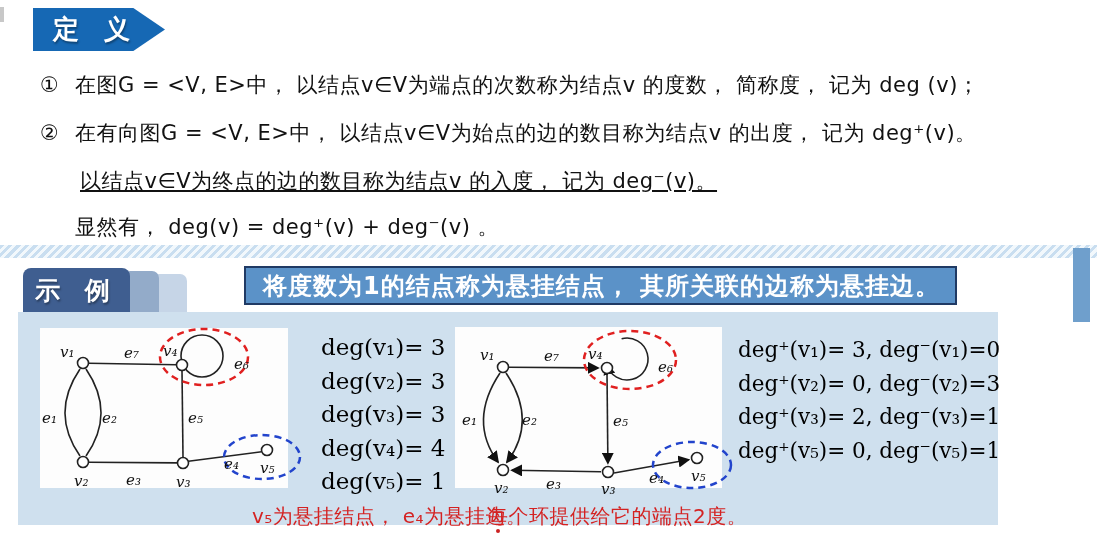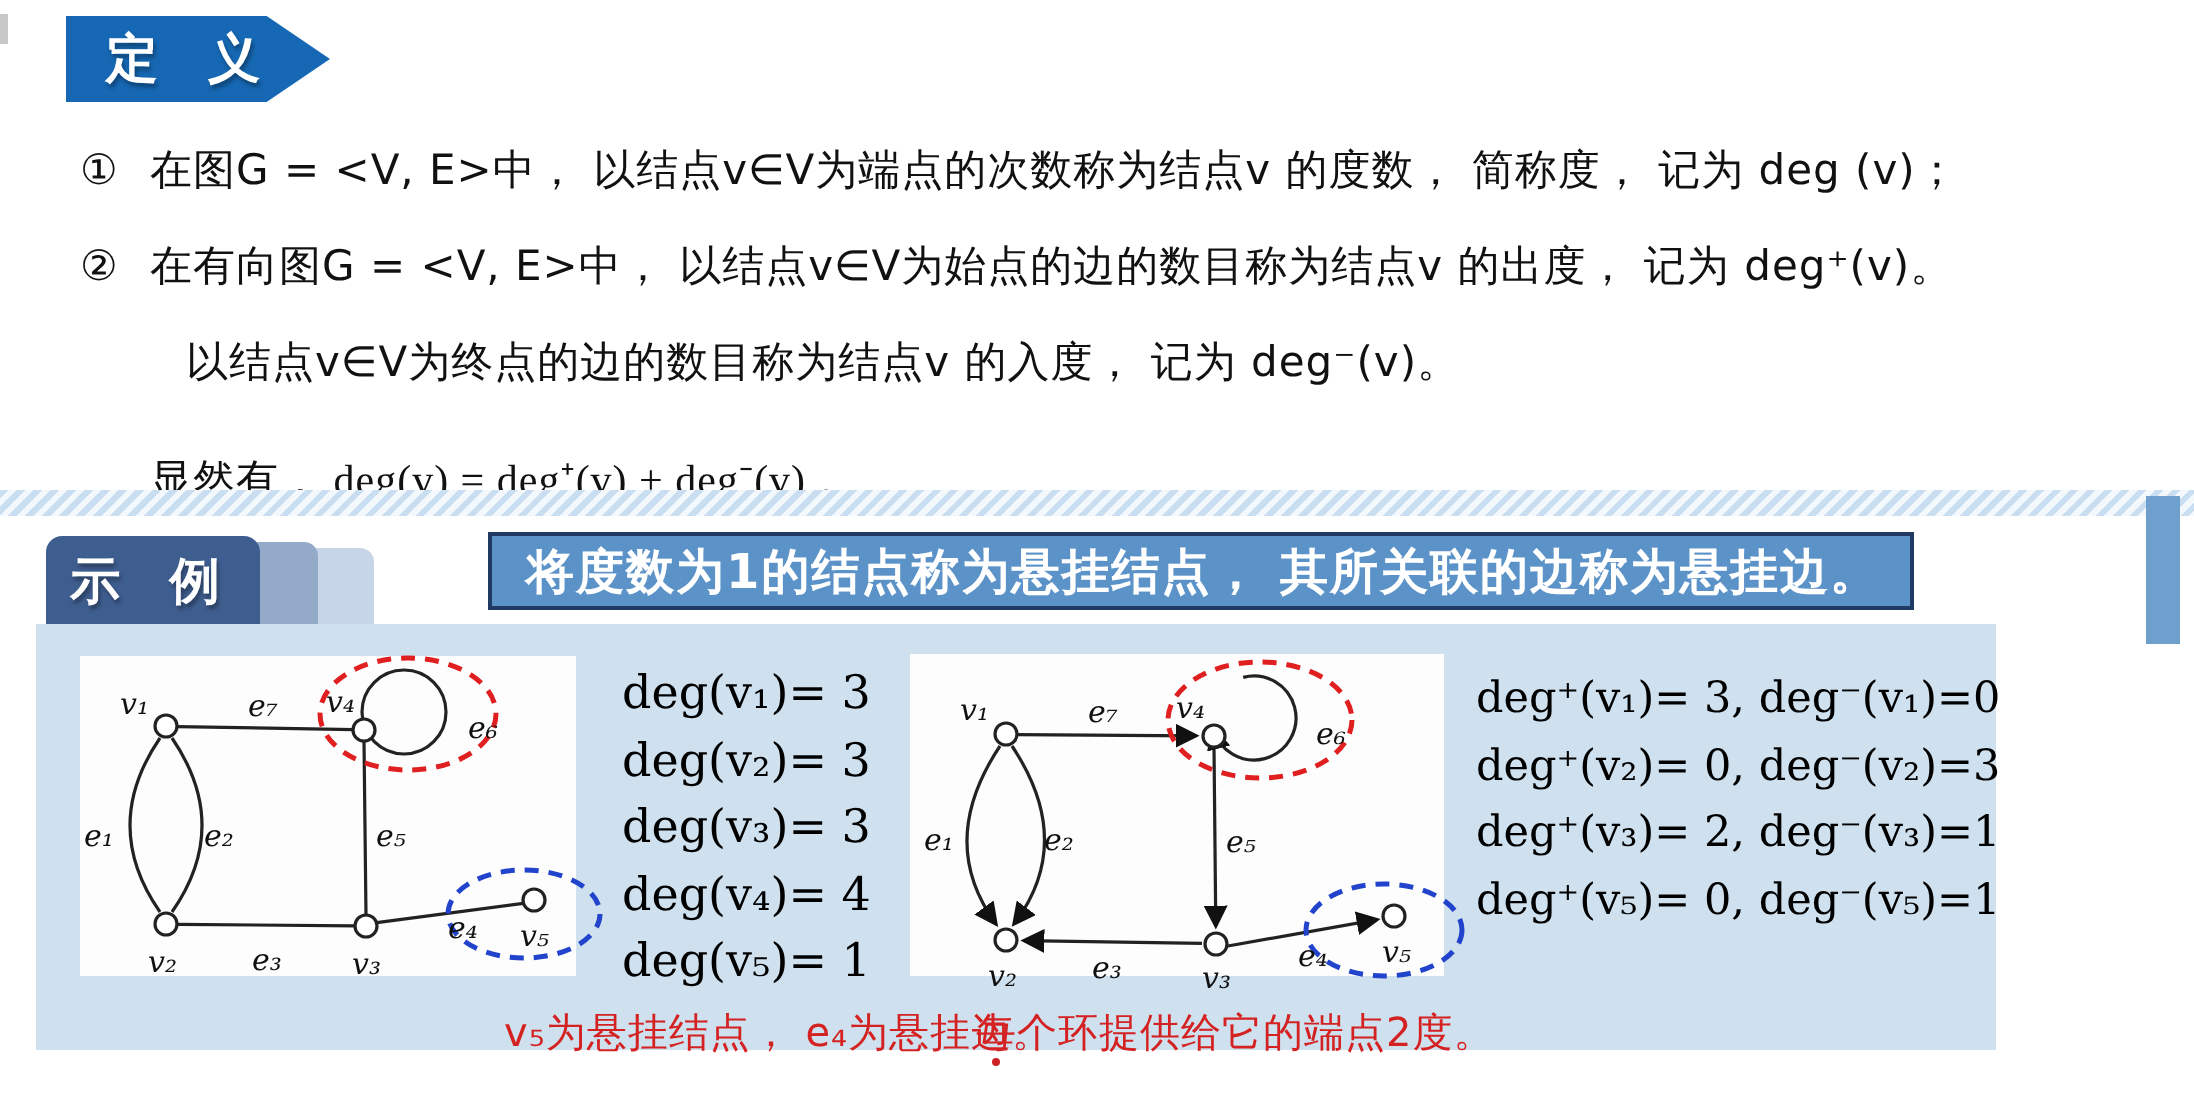--- a/index.html
+++ b/index.html
@@ -14,22 +14,22 @@
              clip-path:polygon(0 0,76% 0,100% 50%,76% 100%,0 100%);
              display:flex;align-items:center;padding-left:20px;box-sizing:border-box;
              color:#fff;font-weight:bold;font-size:26px;letter-spacing:8px;
              text-shadow:1px 2px 2px rgba(0,0,0,.35);}
 
   
   .def-line{position:absolute;display:flex;font-size:21px;line-height:27px;letter-spacing:.5px;}
   .def-num{width:35px;flex:0 0 35px;}
   .dl1{left:40px;top:72px;width:1040px;}
   .dl2{left:40px;top:120px;width:1050px;}
-  .dl3{left:93px;top:168px;width:1000px;}
-  .dl4{left:75px;top:227px;width:1000px;font-family:Liberation Serif, serif;}
+  .dl3{left:80px;top:168px;width:1000px;text-decoration:underline;}
+  .dl4{left:75px;top:214px;width:1000px;}
 
   
   .stripe-band{position:absolute;left:0;top:245px;width:1097px;height:13px;
                background:repeating-linear-gradient(135deg,#c9def0 0 3px,#f2f8fc 3px 6px);}
   .right-blue-bar{position:absolute;left:1073px;top:248px;width:17px;height:74px;background:#6f9fcc;}
 
   
   .ex-block-light{position:absolute;left:152px;top:274px;width:35px;height:38px;background:#c6d5e7;border-radius:7px 7px 0 0;}
   .ex-block-mid{position:absolute;left:123px;top:271px;width:36px;height:41px;background:#93abc9;border-radius:7px 7px 0 0;}
   .ex-badge{position:absolute;left:23px;top:268px;width:107px;height:45px;background:#3f5e90;border-radius:8px 8px 0 0;
@@ -41,21 +41,21 @@
           background:#5b92c8;border:2px solid #203a64;display:flex;align-items:center;
           padding-left:17px;color:#fff;font-weight:bold;font-size:24px;letter-spacing:1px;}
 
   
   .panel{position:absolute;left:18px;top:312px;width:980px;height:213px;background:#cfe0ee;}
 
   .gsvg{position:absolute;}
   .gsvg text{font-family:"DejaVu Serif","Liberation Serif",serif;font-style:italic;font-size:15px;fill:#111;}
 
   .deg-list{position:absolute;font-family:"DejaVu Serif","Liberation Serif",serif;color:#000;}
-  .deg-left{left:311px;top:331px;font-size:23px;line-height:33.5px;}
+  .deg-left{left:321px;top:331px;font-size:23px;line-height:33.5px;}
   .deg-right{left:738px;top:333px;font-size:21.5px;line-height:33.5px;}
 
   .note{position:absolute;top:503px;color:#d42222;font-size:20px;letter-spacing:.5px;}
   .note-left{left:208px;margin-left:44px;}
   .note-right{left:488px;}
   .red-dot{position:absolute;left:496px;top:529px;width:4px;height:4px;border-radius:50%;background:#cc2222;}
 </style>
 </head>
 <body>
 

